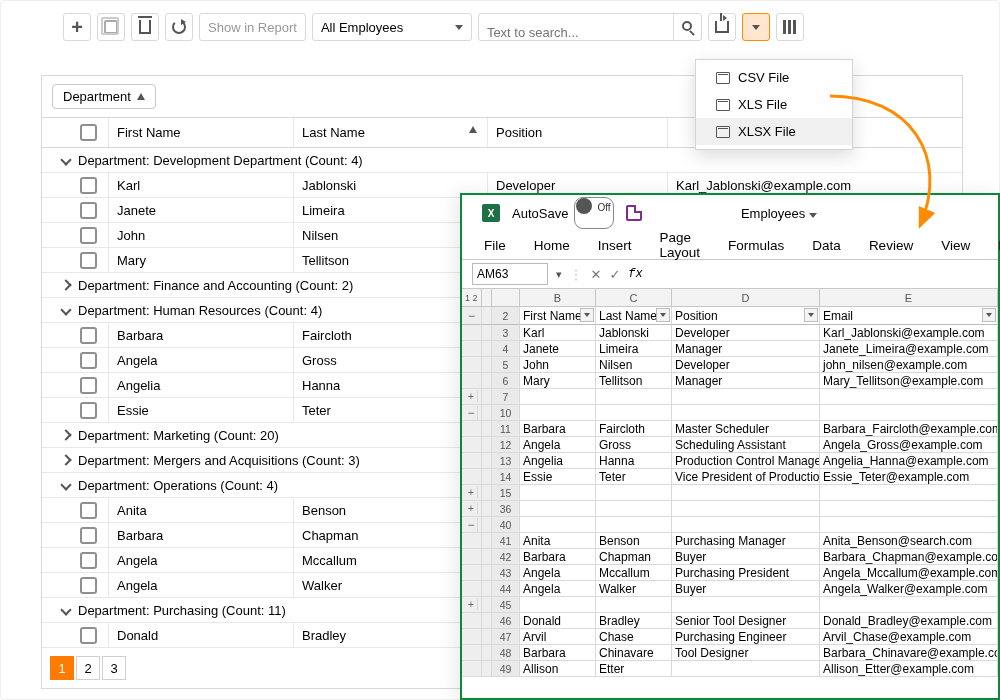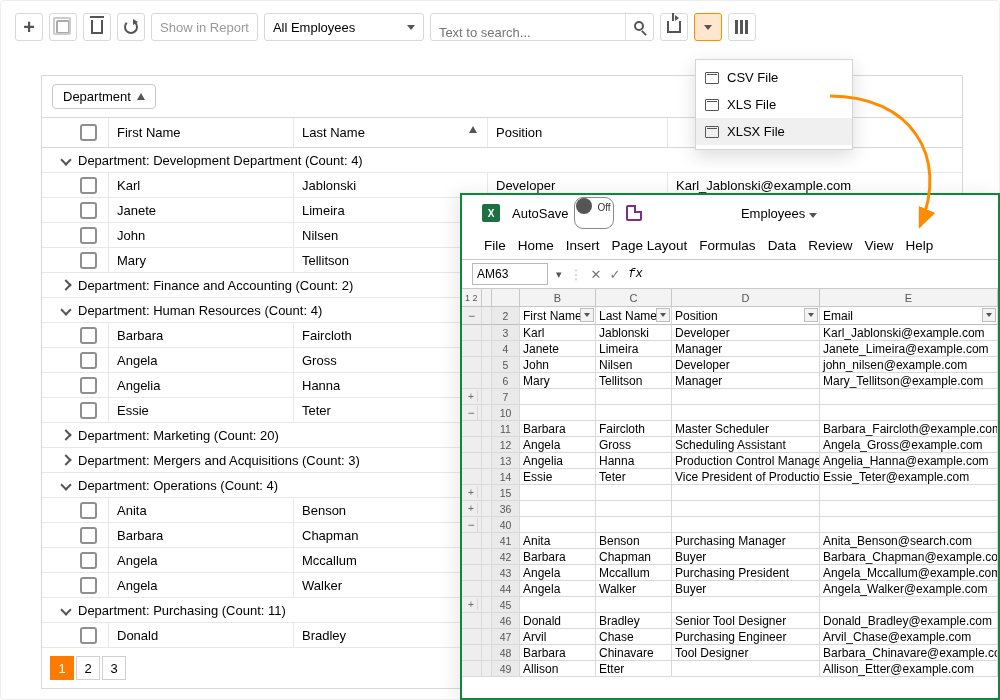--- a/index.html
+++ b/index.html
@@ -1,31 +1,31 @@
 <!DOCTYPE html>
 <html><head>
 <meta charset="utf-8">
 <style>
   * { box-sizing: border-box; margin: 0; padding: 0; font-family: -apple-system, "Segoe UI", Arial, sans-serif; }
   body { width: 1000px; height: 700px; background: #fff; position: relative; overflow: hidden; font-size: 13px; }
 
   
   .app { position: absolute; inset: 0; background: #fff; border: 1px solid #eee; border-radius: 4px; }
-  .toolbar { display: flex; align-items: center; gap: 6px; padding: 12px 14px 6px; }
+  .toolbar { display: flex; align-items: center; gap: 6px; padding: 12px 14px 6px; margin-left: 48px; }
   .tbtn { width: 28px; height: 28px; border: 1px solid #d9d9d9; border-radius: 3px; background: #fff; display: inline-flex; align-items: center; justify-content: center; cursor: pointer; }
   .select { height: 28px; border: 1px solid #d9d9d9; border-radius: 3px; display: inline-flex; align-items: center; padding: 0 8px; gap: 8px; min-width: 160px; }
   .select .arrow { margin-left: auto; }
   .searchwrap { display: inline-flex; align-items: flex-end; border: 1px solid #d9d9d9; border-radius: 3px; height: 28px; width: 224px; }
   .searchwrap input { flex: 1; border: 0; outline: 0; padding: 0 8px; font-size: 13px; color: #222; background: transparent; }
   .searchwrap .sbtn { width: 28px; height: 28px; display: inline-flex; align-items: center; justify-content: center; border-left: 1px solid #e0e0e0; }
   .tbtn.active { border-color: #ff8c00; background: #ffe7cf; }
 
   
   .exportmenu { position: absolute; top: 58px; left: 694px; width: 158px; background: #fff; border: 1px solid #d4d4d4; box-shadow: 0 6px 18px rgba(0,0,0,.14); padding: 4px 0; z-index: 5; }
-  .exportmenu .item { display: flex; align-items: center; gap: 8px; padding: 6px 9px; cursor: pointer; }
+  .exportmenu .item { display: flex; align-items: center; gap: 8px; padding: 6px 20px; cursor: pointer; }
   .exportmenu .item.hover { background: #f0f0f0; }
 
   
   .gridwrap { position: absolute; top: 74px; left: 40px; right: 36px; bottom: 10px; border: 1px solid #d8d8d8; background: #fff; }
   .groupbar { height: 42px; display: flex; align-items: center; padding: 6px 10px; border-bottom: 1px solid #d8d8d8; }
   .groupchip { border: 1px solid #c8c8c8; border-radius: 4px; padding: 4px 10px; display: inline-flex; align-items: center; gap: 6px; background: #fff; }
   .headerrow { height: 30px; display: flex; align-items: center; border-bottom: 1px solid #d8d8d8; }
   .expcol { width: 26px; display: flex; align-items: center; justify-content: center; }
   .chkcol { width: 40px; display: flex; align-items: center; justify-content: center; position: relative; }
   .col { border-left: 1px solid #e8e8e8; padding: 0 8px; height: 100%; display: flex; align-items: center; }
@@ -50,21 +50,21 @@
   
   .excel { position: absolute; top: 193px; left: 460px; width: 540px; height: 507px; border: 2px solid #0a8a38; background: #fff; z-index: 3; box-shadow: -6px 0 16px rgba(0,0,0,.08); }
   .ex-title { height: 36px; display: flex; align-items: center; gap: 12px; padding: 0 20px; }
   .xlicon { width: 18px; height: 18px; background: #1d7044; display: inline-flex; align-items: center; justify-content: center; color: #fff; font-weight: 700; font-size: 10px; border-radius: 2px; }
   .autosave { display: inline-flex; align-items: center; gap: 6px; font-size: 13px; }
   .aswitch { width: 40px; height: 32px; border: 1px solid #888; border-radius: 9px; position: relative; }
   .aswitch::after { content:""; position:absolute; left:1px; top:0px; width:16px; height:16px; border-radius:50%; background:#555; }
   .aswitch .off { margin-left: 22px; font-size: 10px; color: #333; position: relative; top: 1px; }
   .saveico { width: 16px; height: 16px; border: 2px solid #7b2f8c; border-radius: 2px; position: relative; }
   .saveico::after { content:""; position:absolute; right:-2px; top:-2px; width:6px; height:6px; background:#fff; border-left:2px solid #7b2f8c; border-bottom:2px solid #7b2f8c; }
-  .ex-tabs { height: 28px; display: flex; align-items: center; gap: 12px; padding: 0 22px; font-size: 13.5px; }
+  .ex-tabs { height: 28px; display: flex; align-items: center; gap: 28px; padding: 0 22px; font-size: 13.5px; }
   .namebox { height: 30px; display: flex; align-items: center; gap: 8px; padding: 0 10px; border-top: 1px solid #c9c9c9; border-bottom: 1px solid #c9c9c9; }
   .nameinput { width: 76px; height: 22px; border: 1px solid #bababa; padding: 0 4px; font-size: 12px; }
   .vmark{font-size:11px;color:#555}
   .xmark{font-size:13px;color:#777}
   .fx { font-style: italic; font-size: 12px; font-family: Liberation Mono, monospace; }
 
   .ex-grid { position: absolute; top: 94px; left: 0; right: 0; bottom: 0; font-size: 12px; }
   .ex-colhead { display: flex; height: 18px; background: #f3f3f3; border-bottom: 1px solid #c7c7c7; }
   .exh { border-right: 1px solid #c7c7c7; display:flex;align-items:center;justify-content:center;color:#555;font-size:11px;}
   .exh.outline { width: 20px; font-size:9px; justify-content: flex-start; padding-left:3px; }

